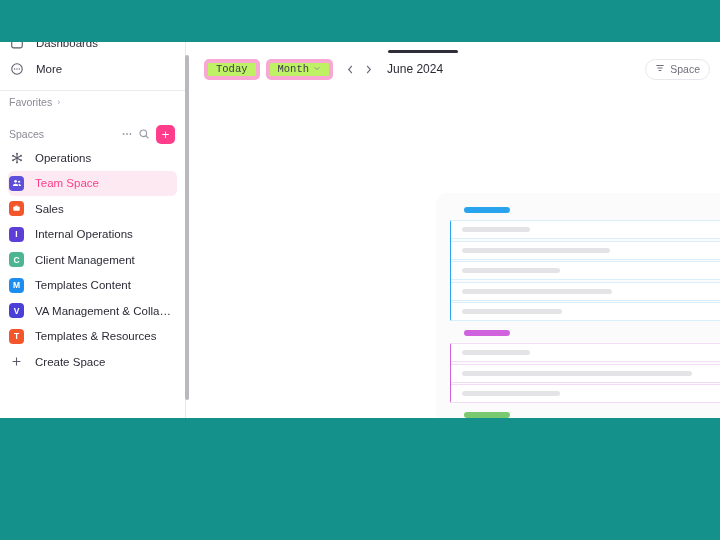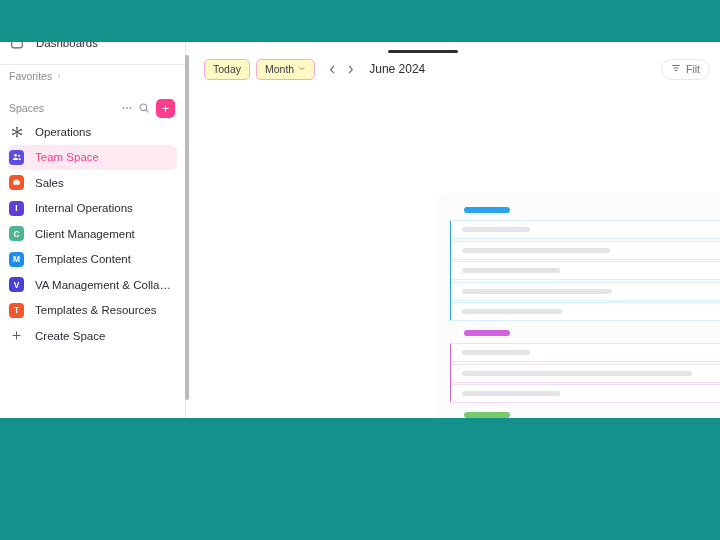--- a/index.html
+++ b/index.html
@@ -95,24 +95,24 @@
   .main { flex: 1 1 auto; position: relative; background: #fff; height:418px; overflow:hidden; }
   .tab-indicator {
     position: absolute; left: 202px; top: 50px; width: 70px; height: 2.5px;
     background: #2e2e38; border-radius: 2px;
   }
   .toolbar {
     position: absolute; left: 0; top: 56px; right: 0; height: 26px;
     display: flex; align-items: center; padding: 0 10px 0 18px;
   }
   .tb-btn {
-    height: 21px; padding: 0 8px; border: 1px solid #f9a8d4; border-radius: 5px;
-    background: #fef9c3; font-size: 10.5px; color: #3c3c48;
+    height: 21px; padding: 0 8px; border: 4px solid #f9a8d4; border-radius: 5px;
+    background: #bef264; font-size: 10.5px; color: #3c3c48;
     display: flex; align-items: center; gap: 4px; cursor: pointer;
-    font-family: Liberation Sans, sans-serif;
+    font-family: Liberation Mono, monospace;
   }
   .tb-btn + .tb-btn { margin-left: 6px; }
   .tb-caret { font-size: 8px; color:#8a8a96; }
   .tb-arrow {
     width: 18px; height: 21px; display:flex; align-items:center; justify-content:center;
     color:#6b6b78; font-size: 12px; cursor: pointer;
   }
   .tb-arrow:first-of-type { margin-left: 8px; }
   .tb-title { font-size: 12px; color: #2b2b36; margin-left: 10px; }
   .tb-right { margin-left: auto; display:flex; align-items:center; }
@@ -156,20 +156,31 @@
           <span class="nav-icon">
             <svg width="14" height="14" viewBox="0 0 16 16" fill="none" stroke="currentColor" stroke-width="1.3">
               <rect x="2" y="2.5" width="12" height="11" rx="2"></rect>
                 <path d="M2 6h12"></path>
             </svg>
           </span>
           <span>Dashboards</span>
         </div>
 
 
+        <div class="nav-row">
+          <span class="nav-icon">
+            <svg width="14" height="14" viewBox="0 0 16 16" fill="none" stroke="currentColor" stroke-width="1.2">
+              <circle cx="8" cy="8" r="6"></circle>
+                <circle cx="5.4" cy="8" r="0.75" fill="currentColor" stroke="none"></circle>
+              <circle cx="8" cy="8" r="0.75" fill="currentColor" stroke="none"></circle>
+                <circle cx="10.6" cy="8" r="0.75" fill="currentColor" stroke="none"></circle>
+            </svg>
+          </span>
+          <span>More</span>
+        </div>
       </div>
 
       <div class="divider"></div>
 
       <div class="section-row">
         <span>Favorites</span>
         <span class="chev">›</span>
       </div>
 
       <div class="section-row spaces">
@@ -296,21 +307,21 @@
         </span>
         <span class="tb-title">June 2024</span>
 
         <span class="tb-right">
           <button class="filter-btn">
             <span>
               <svg width="10" height="10" viewBox="0 0 12 12" fill="none" stroke="currentColor" stroke-width="1.2">
                 <path d="M1.6 3h8.8M3 6h6M4.4 9h3.2"></path>
               </svg>
             </span>
-            <span>Filt</span>
+            <span>Space</span>
           </button>
         </span>
       </div>
 
       <div class="main-body">
         <div class="skel-card">
 
           <div class="skel-group">
             <div class="skel-title" style="background:#2aa3ef"></div>
             <div class="skel-rows" style="border-left-color:#2aa3ef">

